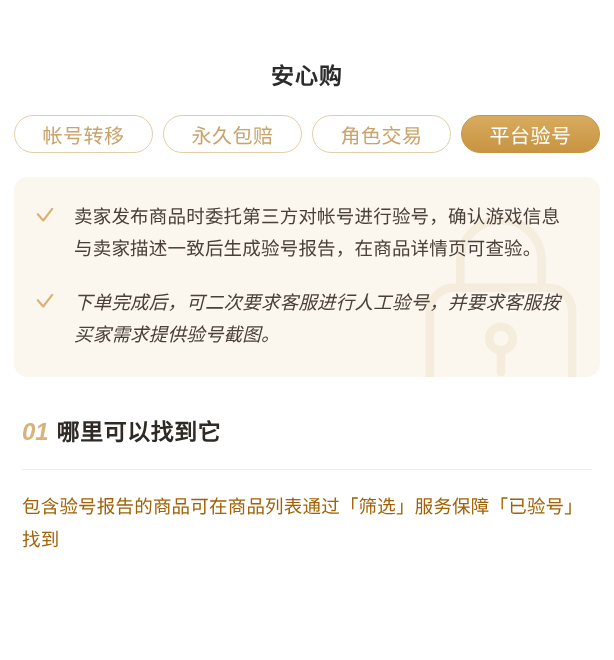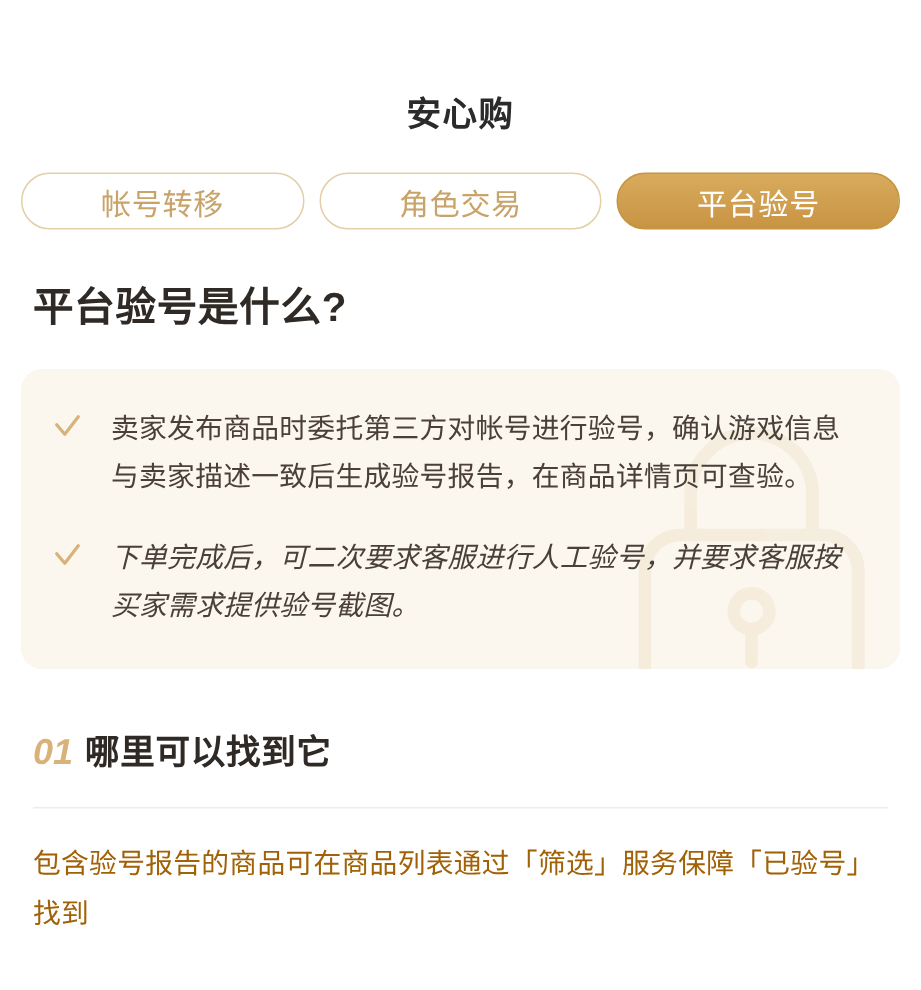--- a/index.html
+++ b/index.html
@@ -160,28 +160,30 @@
 
 <div class="page">
 
   <div class="page-title">安心购</div>
 
   <div class="tabs">
     <div class="tab inactive">
       <span>帐号转移</span>
     </div>
     <div class="tab inactive">
+      <span>永久包赔</span>
+    </div>
+    <div class="tab inactive">
       <span>角色交易</span>
     </div>
     <div class="tab active">
       <span>平台验号</span>
     </div>
   </div>
 
-  <div class="section-heading">平台验号是什么?</div>
 
   <div class="info-card">
 
     <svg class="lock-watermark" viewBox="0 0 100 124" aria-hidden="true">
       <rect x="8" y="50" width="84" height="70" rx="14" ry="14" fill="none" stroke="#f0e3cc" stroke-width="5"></rect>
       <path d="M26 50 V34 a24 24 0 0 1 48 0 V50" fill="none" stroke="#f0e3cc" stroke-width="5"></path>
       <circle cx="50" cy="80" r="7" fill="none" stroke="#f0e3cc" stroke-width="5"></circle>
       <line x1="50" y1="87" x2="50" y2="100" stroke="#f0e3cc" stroke-width="5" stroke-linecap="round"></line>
     </svg>
 

